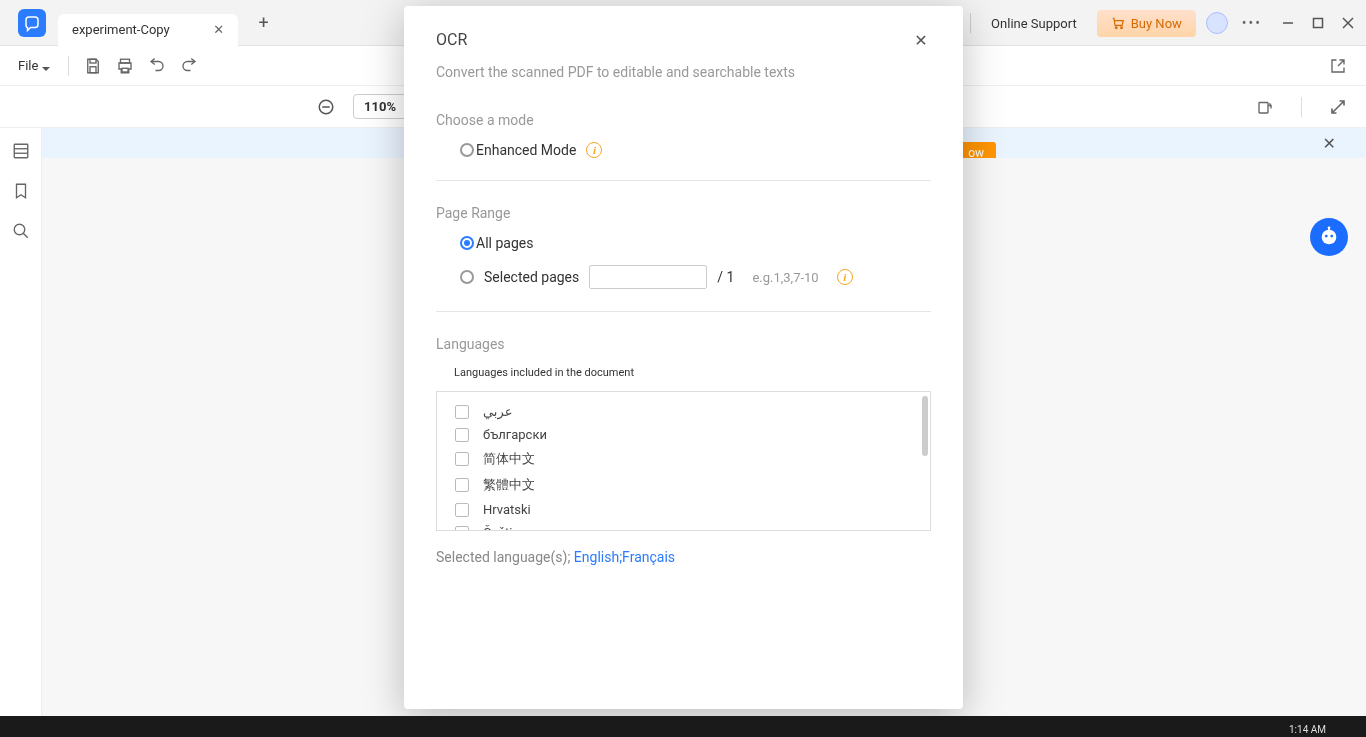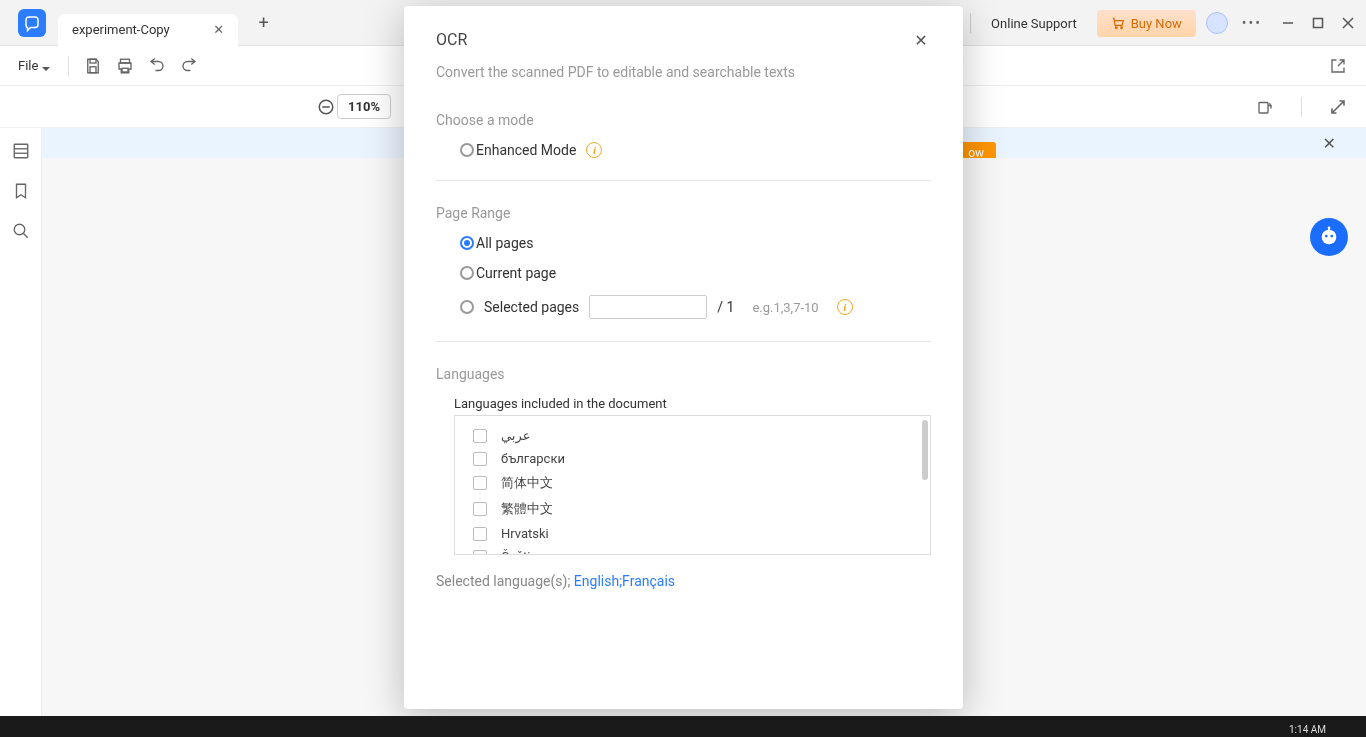--- a/index.html
+++ b/index.html
@@ -23,21 +23,21 @@
 
 
 .toolbar { height: 40px; background: #fff; display: flex; align-items: center; padding: 0 12px; gap: 8px; border-bottom: 1px solid #eee; }
 .file-btn { font-size: 13px; color: #333; display: flex; align-items: flex-end; gap: 4px; padding: 4px 6px; cursor: pointer; }
 .tool-divider { width: 1px; height: 20px; background: #ddd; margin: 0 4px; }
 .tool-icon { width: 24px; height: 24px; display: flex; align-items: center; justify-content: center; color: #666; cursor: pointer; }
 .expand-icon { position: absolute; right: 16px; top: 54px; }
 
 
 .zoombar { height: 42px; background: #fff; display: flex; align-items: center; padding: 0 12px; position: relative; border-bottom: 1px solid #eee; }
-.zoom-group { position: absolute; left: 315px; display: flex; align-items: center; }
+.zoom-group { position: absolute; left: 315px; display: flex; align-items: center; gap: 16px; }
 .zoom-btn { width: 22px; height: 22px; display: flex; align-items: center; justify-content: center; color: #555; cursor: pointer; }
 .zoom-val { border: 1px solid #ccc; border-radius: 4px; padding: 4px 10px; font-size: 13px; font-weight: bold; color: #333; }
 .zoombar-right { position: absolute; right: 16px; display: flex; align-items: center; gap: 20px; }
 
 
 .banner { height: 30px; background: #eaf4ff; position: relative; }
 .banner-btn { position: absolute; right: 370px; top: 14px; background: #ff9500; color: #fff; font-size: 12px; padding: 4px 12px; border-radius: 3px; }
 .banner-close { position: absolute; right: 30px; top: 6px; color: #555; cursor: pointer; }
 
 
@@ -67,22 +67,22 @@
 .radio.checked { border-color: #2b7cff; }
 .radio.checked::after { content: ''; position: absolute; left: 2px; top: 2px; width: 6px; height: 6px; background: #2b7cff; border-radius: 50%; }
 .info-icon { width: 16px; height: 16px; border: 1.5px solid #f5a623; border-radius: 50%; display: inline-flex; align-items: center; justify-content: center; color: #f5a623; font-size: 11px; margin-left: 8px; font-weight: bold; font-style: italic; font-family: serif; }
 .hr { border: none; border-top: 1px solid #e5e5e5; margin: 8px 0; }
 
 .sel-pages-row { display: flex; align-items: center; gap: 10px; margin-left: 24px; font-size: 14px; color: #333; }
 .page-input { width: 118px; height: 24px; border: 1px solid #ccc; border-radius: 2px; padding: 0 6px; font-size: 13px; }
 .page-total { color: #333; }
 .page-hint { color: #999; font-size: 13px; margin-left: 8px; }
 
-.lang-label { font-size: 13px; color: #333; margin-left: 18px; margin-bottom: 4px; }
-.lang-box { border: 1px solid #ddd; margin-left: 18px; height: 140px; overflow: hidden; position: relative; }
+.lang-label { font-size: 11px; color: #333; margin-left: 18px; margin-bottom: 12px; }
+.lang-box { border: 1px solid #ddd; height: 140px; overflow: hidden; position: relative; }
 .lang-list { padding: 8px 0; }
 .lang-item { display: flex; align-items: center; gap: 14px; padding: 4px 18px; font-size: 13px; color: #444; }
 .checkbox { width: 14px; height: 14px; border: 1.5px solid #bbb; border-radius: 2px; cursor: pointer; flex-shrink: 0; }
 .lang-scroll { position: absolute; right: 2px; top: 4px; width: 6px; height: 60px; background: #ccc; border-radius: 3px; }
 
 .selected-langs { margin-top: 18px; font-size: 14px; color: #888; }
 .selected-langs .sel { color: #2b7cff; }
 
 .modal-footer { display: flex; justify-content: center; gap: 18px; margin-top: 20px; }
 .btn { padding: 8px 24px; border-radius: 4px; font-size: 14px; cursor: pointer; }
@@ -255,24 +255,20 @@
     <span>Enhanced Mode</span>
     <span class="info-icon">i</span>
   </div>
   <hr class="hr">
 
   <div class="section-label">Page Range</div>
   <div class="radio-row">
     <span class="radio checked"></span>
     <span>All pages</span>
   </div>
-  <div class="radio-row">
-    <span class="radio"></span>
-    <span>Current page</span>
-  </div>
   <div class="sel-pages-row">
     <span class="radio"></span>
     <span>Selected pages</span>
     <input class="page-input" style="">
     <span class="page-total">/ 1</span>
     <span class="page-hint">e.g.1,3,7-10</span>
     <span class="info-icon">i</span>
   </div>
   <hr class="hr" style="margin-top:22px">
 

